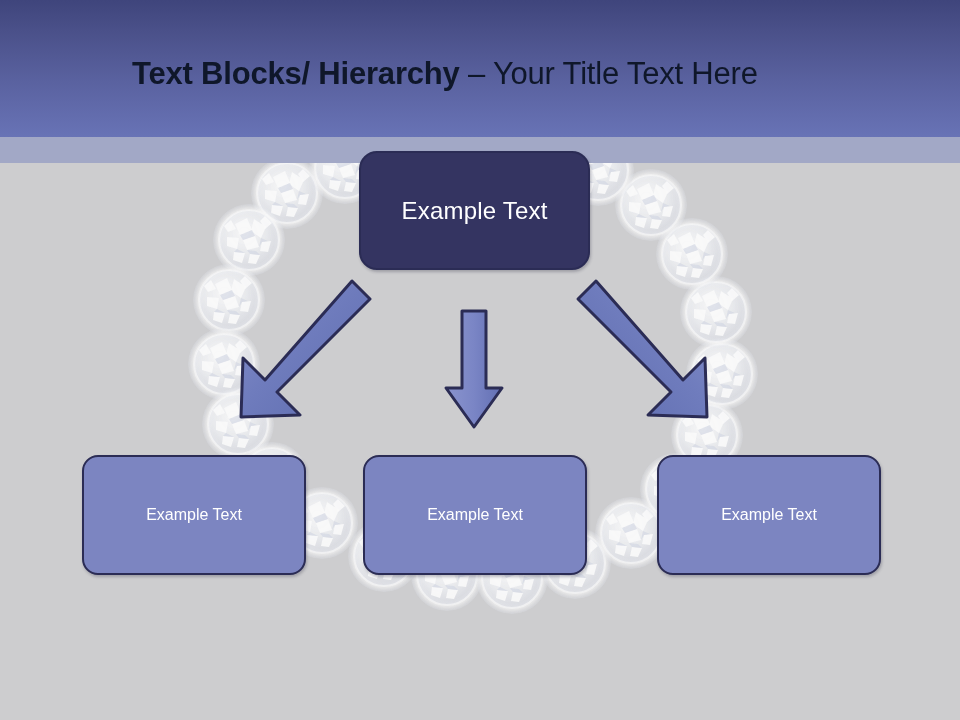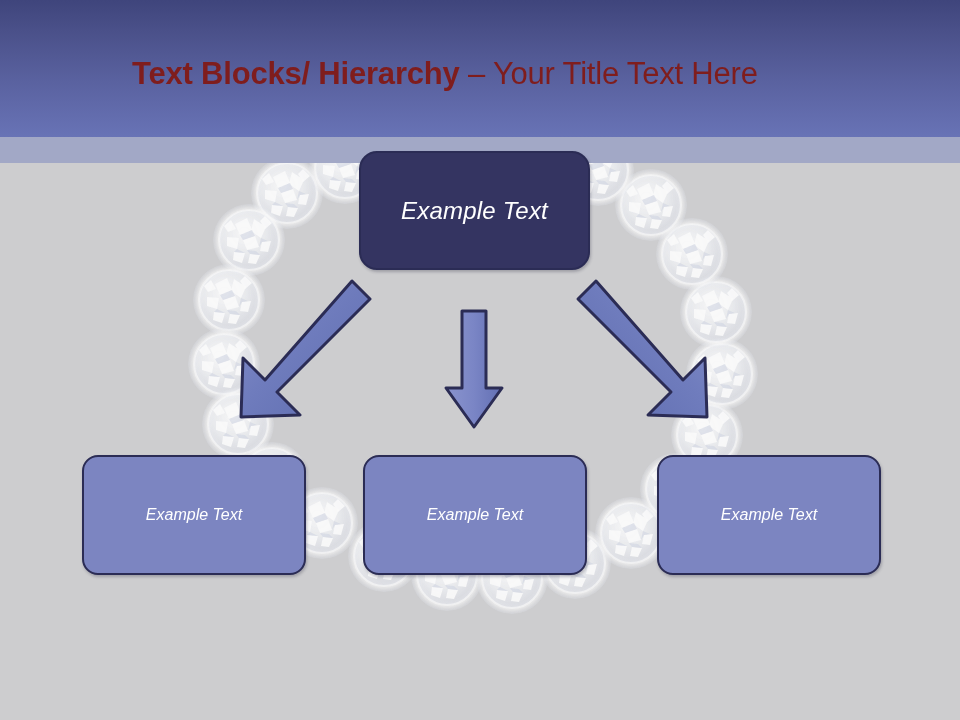--- a/index.html
+++ b/index.html
@@ -37,21 +37,21 @@
     left: 0; top: 0;
     width: 960px;
     height: 137px;
     background: linear-gradient(to bottom, #3f457c 0%, #4a5089 22%, #5a62a0 60%, #6873b6 100%);
   }
   .header-title {
     position: absolute;
     left: 132px;
     top: 54px;
     width: 760px;
-    color: #7f1d1d;
+    color: #0f172a;
     font-size: 31px;
     line-height: 40px;
     white-space: nowrap;
     letter-spacing: -0.2px;
   }
   .header-title .strong { font-weight: bold; }
   .header-title .light  { font-weight: normal; }
 
   
   .gem-ring {
@@ -95,21 +95,21 @@
     top: 455px;
     width: 224px;
     height: 120px;
     background: #7c85c1;
     font-size: 16px;
   }
   .node-b1 { left: 82px; }
   .node-b2 { left: 363px; }
   .node-b3 { left: 657px; }
 
-  .node-label { pointer-events: none; font-style: italic; }
+  .node-label { pointer-events: none; }
 </style>
 </head>
 <body>
 
 <div id="slide">
 
   <div class="bg-base"></div>
 
   <svg class="gem-ring" viewBox="0 0 960 720">
     <defs>

